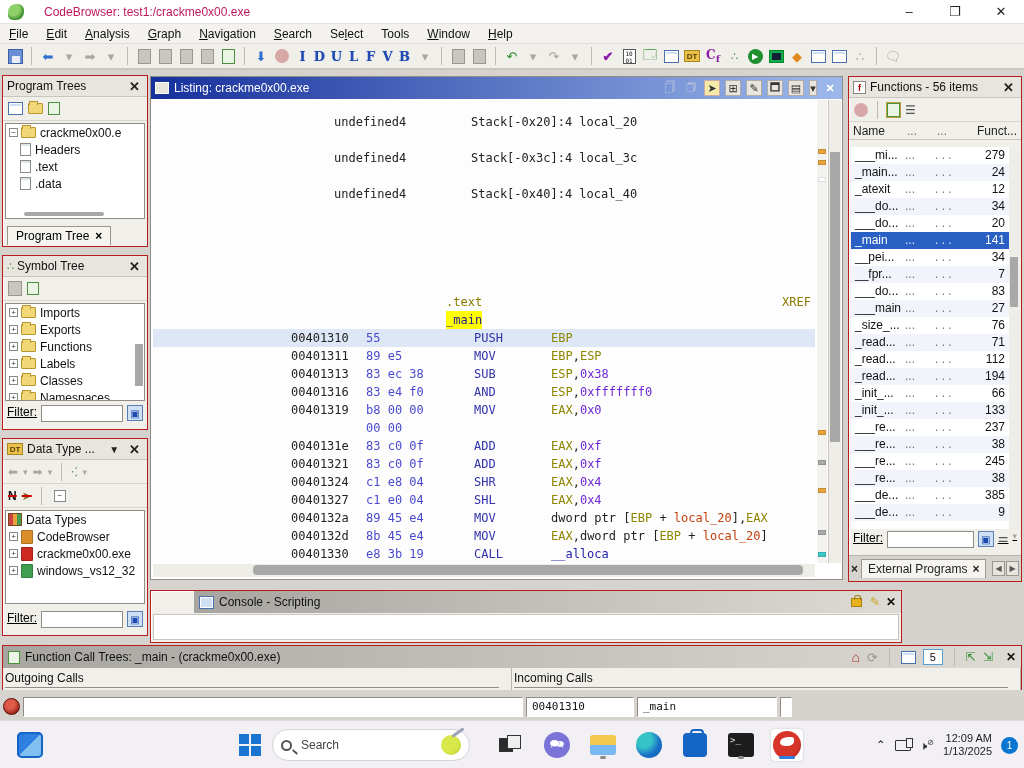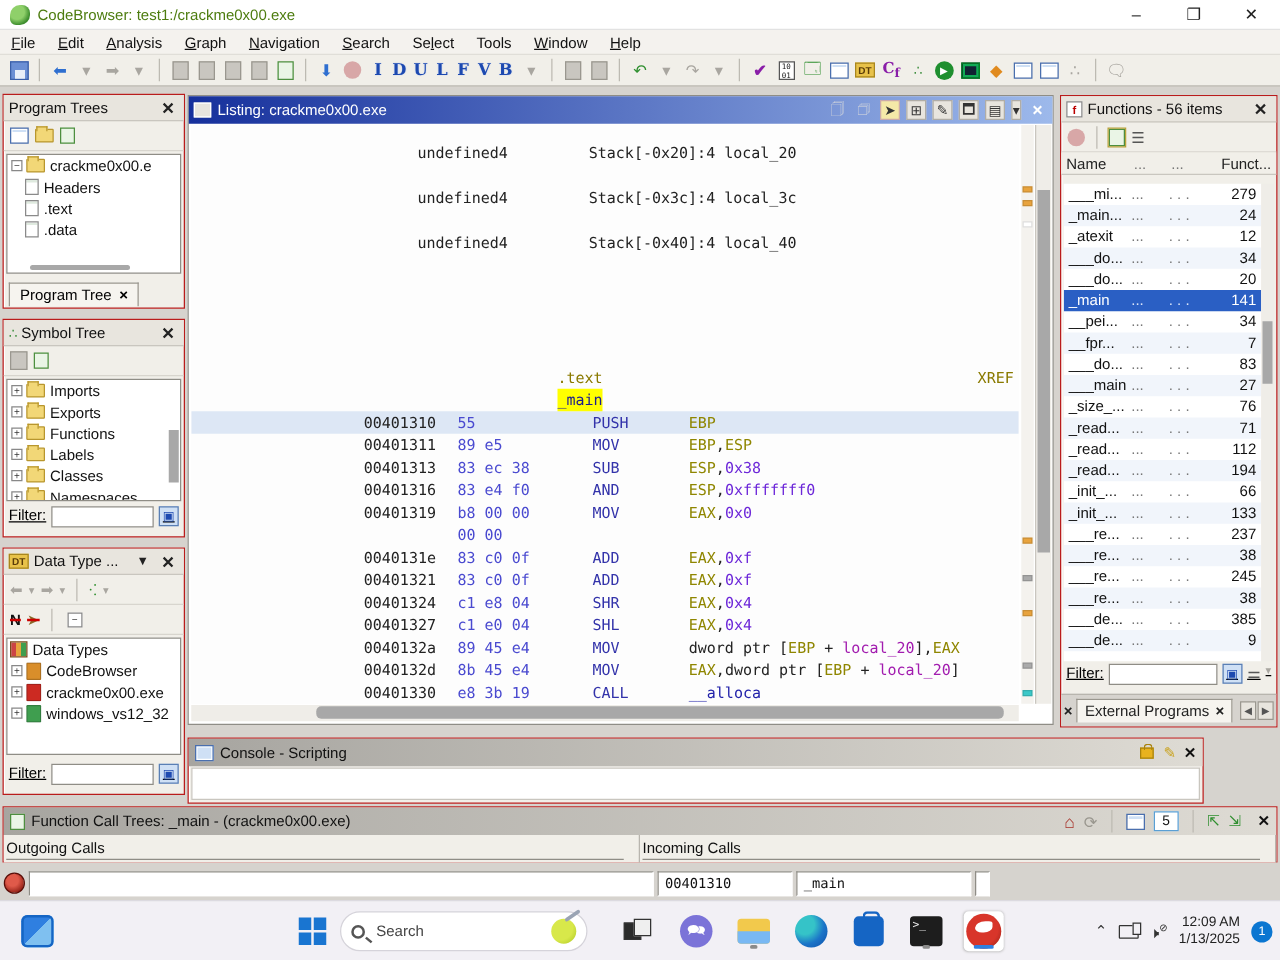--- a/index.html
+++ b/index.html
@@ -4,21 +4,21 @@
 <style>
   * { margin:0; padding:0; box-sizing:border-box; }
   html,body { width:1024px; height:768px; overflow:hidden;
     font-family:"Liberation Sans", sans-serif; font-size:12px; background:#d6d3ce; }
   .abs { position:absolute; }
   #app { position:relative; width:1024px; height:768px; }
 
   
   #titlebar { left:0; top:0; width:1024px; height:24px; background:#ffffff;
     border-bottom:1px solid #e2e2e2; display:flex; align-items:center; }
-  #titlebar .title { margin-left:6px; font-size:12px; color:#4d7c0f; }
+  #titlebar .title { margin-left:20px; font-size:12px; color:#be185d; }
   .dragon { width:16px; height:16px; margin-left:8px; border-radius:50% 40% 50% 30%;
     background:radial-gradient(circle at 35% 35%, #8fd06a 0 40%, #3f8f2f 70%, #256b1d 100%); }
   .wbtns { margin-left:auto; display:flex; }
   .wbtn { width:46px; height:23px; display:flex; align-items:center; justify-content:center;
     color:#222; font-size:13px; }
 
   #menubar { left:0; top:24px; width:1024px; height:20px; background:#f4f2ee;
     display:flex; align-items:center; border-bottom:1px solid #e0ded8; }
   .menu-item { padding:2px 9px; color:#111; }
   .menu-item u { text-decoration:underline; }
@@ -90,21 +90,21 @@
   .l-row { height:18px; line-height:18px; white-space:pre; display:flex; }
   .l-row.cur { background:#dde7f5; }
   .l-addr { margin-left:138px; width:75px; color:#222; }
   .l-bytes { width:108px; color:#4a4ad0; }
   .l-mn { width:77px; color:#3333aa; }
   .l-type { margin-left:181px; width:137px; color:#222; }
   .l-rest { color:#222; }
   .l-sec { margin-left:293px; color:#8a7a00; }
   .l-xref { margin-left:auto; margin-right:4px; color:#8a7a00; }
   .l-fnlabel { margin-left:293px; background:#ffff00; color:#1d1d8f; }
-  .tk-r { color:#8f8600; } .tk-s { color:#6d28d9; } .tk-v { color:#a21caf; }
+  .tk-r { color:#8f8600; } .tk-s { color:#6d28d9; } .tk-v { color:#c2410c; }
   .tk-f { color:#2222aa; } .tk-p { color:#222; }
   #l-markers { position:absolute; right:15px; top:23px; width:10px; bottom:16px; background:#f4f2ee; }
   .mark { position:absolute; left:1px; width:8px; height:5px; border:1px solid #00000022; }
   #l-vscroll { position:absolute; right:1px; top:23px; width:13px; bottom:16px; background:#efede8;
     border-left:1px solid #c9c6bf; }
   #l-vthumb { position:absolute; left:1px; width:10px; top:52px; height:290px; background:#a8a8a8; }
   #l-hscroll { position:absolute; left:2px; right:27px; bottom:2px; height:13px; background:#efede8; }
   #l-hthumb { position:absolute; top:1px; left:100px; width:550px; height:10px; background:#a8a8a8; border-radius:4px; }
 
   
@@ -126,21 +126,21 @@
   #f-vthumb { position:absolute; left:1px; top:110px; height:50px; width:8px; background:#a8a8a8; }
   #f-filter { bottom:26px; }
   #f-tabs { position:absolute; left:0; right:0; bottom:0; height:26px; display:flex; align-items:center;
     background:#d6d3ce; border-top:1px solid #b8b5ae; padding:0 2px; gap:3px; color:#222; }
   #f-tabs .tab { background:#f6f4ef; border:1px solid #9a978f; border-bottom:none; padding:2px 6px;
     display:flex; gap:5px; align-items:center; white-space:nowrap; }
   .navarr { width:13px; height:15px; border:1px solid #9a978f; background:#e8e5de; font-size:8px;
     display:flex; align-items:center; justify-content:center; color:#555; }
 
   
-  #console { left:150px; top:590px; width:813px; height:53px; }
+  #console { left:150px; top:590px; width:752px; height:53px;padding-left:43px; }
   .ghead { height:22px; background:linear-gradient(to right,#a7a5a0,#dedbd4); display:flex;
     align-items:center; padding:0 5px; color:#111; }
   .ghead .x { margin-left:6px; font-weight:bold; }
   .lockic { width:11px; height:9px; background:#e8b21e; border:1px solid #a8820e; position:relative; margin-left:auto; }
   .lockic:before { content:""; position:absolute; left:2px; top:-4px; width:5px; height:4px;
     border:1px solid #a8820e; border-bottom:none; border-radius:3px 3px 0 0; }
   .pencil { color:#c9a21e; font-size:12px; margin-left:8px; }
   #console .body { position:absolute; left:2px; right:2px; top:23px; bottom:2px; background:#fff;
     border:1px solid #c9c6bf; }
 

